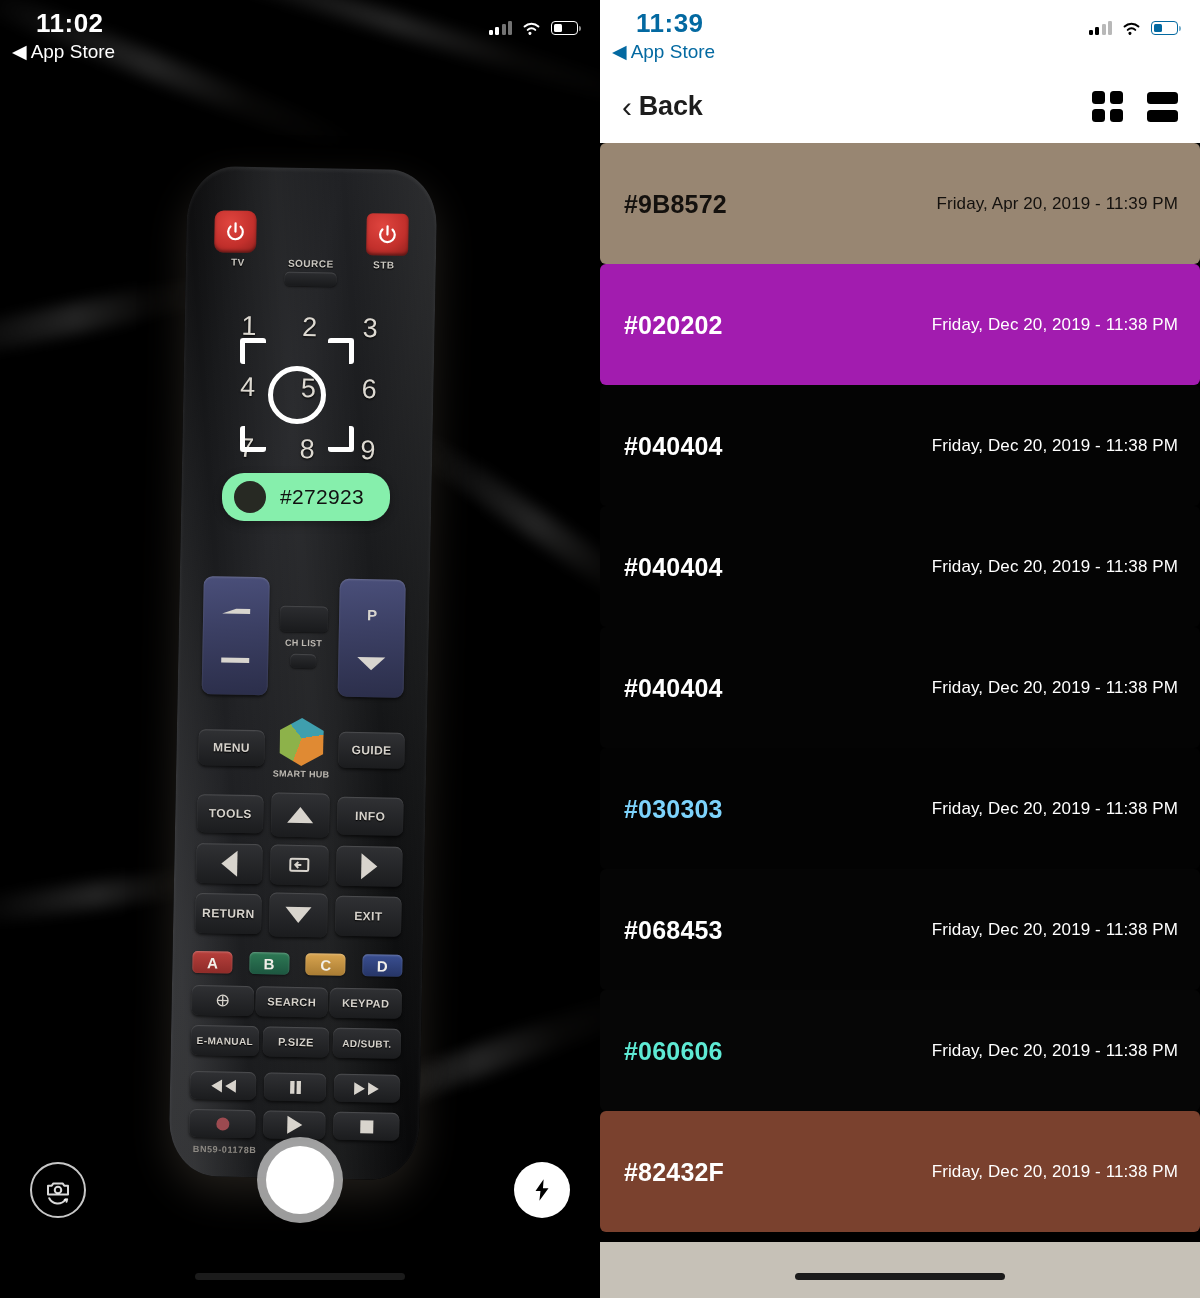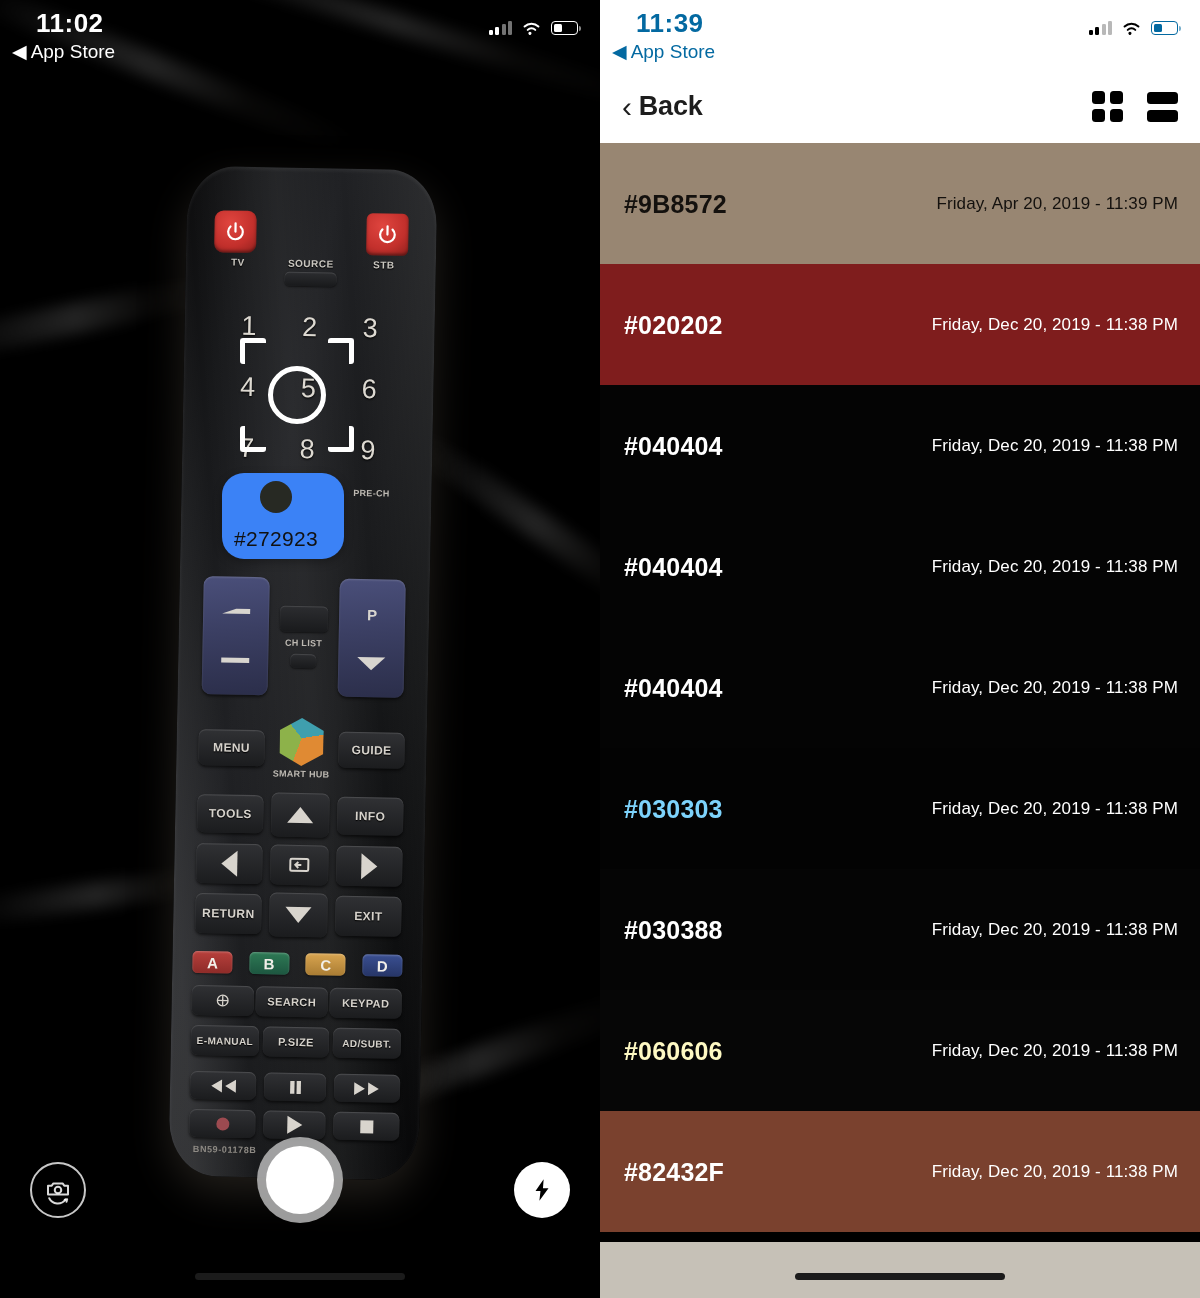--- a/index.html
+++ b/index.html
@@ -99,23 +99,22 @@
   .reticle .br { right:0; bottom:0; border-left:none; border-top:none; }
   .reticle .ring {
     left:50%; top:50%; width:58px; height:58px; margin:-29px 0 0 -29px;
     border:5px solid #fff; border-radius:50%;
   }
 
   
   .color-pill {
     position:absolute; left:222px; top:473px;
     display:flex; align-items:center; gap:14px;
-    background:#3b82f6; border-radius:22px; padding:8px 26px 8px 12px;
+    background:#86efac; border-radius:22px; padding:8px 26px 8px 12px;
     box-shadow:0 3px 10px rgba(0,0,0,.3);
-    flex-direction:column;
   }
   .swatch { width:32px; height:32px; border-radius:50%; }
   .pill-text { font-size:21px; font-weight:400; color:#111; letter-spacing:.3px; }
 
   
   .flip-btn {
     position:absolute; left:30px; bottom:80px; width:56px; height:56px;
     border-radius:50%; border:2px solid rgba(255,255,255,.78);
     display:flex; align-items:center; justify-content:center;
   }
@@ -155,21 +154,21 @@
   .list-panel { position:relative; width:600px; height:1298px; background:#000; overflow:hidden; }
   .navbar { position:absolute; left:0; top:70px; width:100%; height:73px; background:#fff; display:flex; align-items:center; justify-content:space-between; padding:0 22px; }
   .nav-back { display:flex; align-items:center; gap:7px; color:#1d1d1d; font-size:27px; font-weight:700; letter-spacing:-.2px; }
   .nav-actions { display:flex; align-items:center; gap:24px; }
   .grid-icon { display:grid; grid-template-columns:repeat(2,13px); grid-template-rows:repeat(2,13px); gap:5px; }
   .grid-icon i { display:block; background:#000; border-radius:3.5px; }
   .list-icon { display:flex; flex-direction:column; gap:6px; }
   .list-icon i { display:block; width:31px; height:12px; background:#000; border-radius:3.5px; }
 
   .rows { position:absolute; left:0; top:143px; width:100%; }
-  .crow { position:relative; height:121px; display:flex; align-items:center; }
+  .crow { position:relative; height:121px; display:flex; align-items:center;border-radius:6px; }
   .crow .hex { position:absolute; left:24px; top:50%; transform:translateY(-50%); font-size:25px; font-weight:700; letter-spacing:.2px; }
   .crow .ts  { position:absolute; right:22px; top:50%; transform:translateY(-50%); font-size:17px; font-weight:400; letter-spacing:.1px; }
   .bottombar { position:absolute; left:0; bottom:0; width:100%; height:56px; }
 </style>
 </head>
 <body>
 
 <div class="screens">
 
   <div class="camera-panel">
@@ -456,46 +455,46 @@
             <i></i>
           </span>
       </div>
     </div>
 
     <div class="rows">
       <div class="crow" style="background:#988672">
         <span class="hex" style="color:#14110e">#9B8572</span>
         <span class="ts" style="color:#14110e">Friday, Apr 20, 2019 - 11:39 PM</span>
       </div>
-      <div class="crow" style="background:#7f1d1d">
+      <div class="crow" style="background:#a21caf">
         <span class="hex" style="color:#ffffff">#020202</span>
         <span class="ts" style="color:#ffffff">Friday, Dec 20, 2019 - 11:38 PM</span>
       </div>
       <div class="crow" style="background:#040404">
         <span class="hex" style="color:#ffffff">#040404</span>
         <span class="ts" style="color:#ffffff">Friday, Dec 20, 2019 - 11:38 PM</span>
       </div>
       <div class="crow" style="background:#040404">
         <span class="hex" style="color:#ffffff">#040404</span>
         <span class="ts" style="color:#ffffff">Friday, Dec 20, 2019 - 11:38 PM</span>
       </div>
       <div class="crow" style="background:#040404">
         <span class="hex" style="color:#ffffff">#040404</span>
         <span class="ts" style="color:#ffffff">Friday, Dec 20, 2019 - 11:38 PM</span>
       </div>
       <div class="crow" style="background:#030303">
         <span class="hex" style="color:#7dd3fc">#030303</span>
         <span class="ts" style="color:#ffffff">Friday, Dec 20, 2019 - 11:38 PM</span>
       </div>
       <div class="crow" style="background:#050505">
-        <span class="hex" style="color:#ffffff">#030388</span>
+        <span class="hex" style="color:#ffffff">#068453</span>
         <span class="ts" style="color:#ffffff">Friday, Dec 20, 2019 - 11:38 PM</span>
       </div>
       <div class="crow" style="background:#060606">
-        <span class="hex" style="color:#fef9c3">#060606</span>
+        <span class="hex" style="color:#5eead4">#060606</span>
         <span class="ts" style="color:#ffffff">Friday, Dec 20, 2019 - 11:38 PM</span>
       </div>
       <div class="crow" style="background:#7a412e">
         <span class="hex" style="color:#ffffff">#82432F</span>
         <span class="ts" style="color:#ffffff">Friday, Dec 20, 2019 - 11:38 PM</span>
       </div>
     </div>
 
     <div class="bottombar" style="background:#c6c1b7">
       <div class="home-indicator" style="bottom:18px;background:#1b1b1b"></div>

